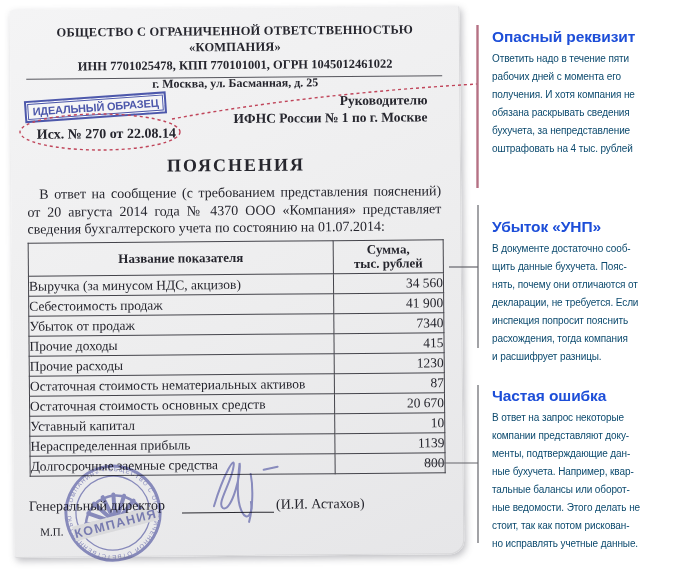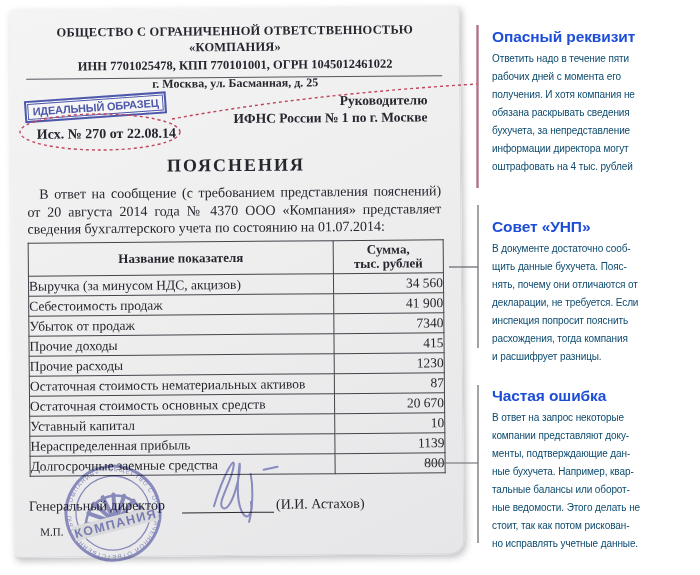--- a/index.html
+++ b/index.html
@@ -198,26 +198,25 @@
   </svg>
 
   <div class="note" id="note-0">
     <div class="note-title">Опасный реквизит</div>
     <div class="note-body">
         <div class="note-line">Ответить надо в течение пяти</div>
         <div class="note-line">рабочих дней с момента его</div>
         <div class="note-line">получения. И хотя компания не</div>
         <div class="note-line">обязана раскрывать сведения</div>
         <div class="note-line">бухучета, за непредставление</div>
-        <div class="note-line">информации директора могут</div>
         <div class="note-line">оштрафовать на 4 тыс. рублей</div>
       </div>
   </div>
   <div class="note" id="note-1">
-    <div class="note-title">Совет «УНП»</div>
+    <div class="note-title">Убыток «УНП»</div>
     <div class="note-body">
         <div class="note-line">В документе достаточно сооб-</div>
         <div class="note-line">щить данные бухучета. Пояс-</div>
         <div class="note-line">нять, почему они отличаются от</div>
         <div class="note-line">декларации, не требуется. Если</div>
         <div class="note-line">инспекция попросит пояснить</div>
         <div class="note-line">расхождения, тогда компания</div>
         <div class="note-line">и расшифрует разницы.</div>
       </div>
   </div>

